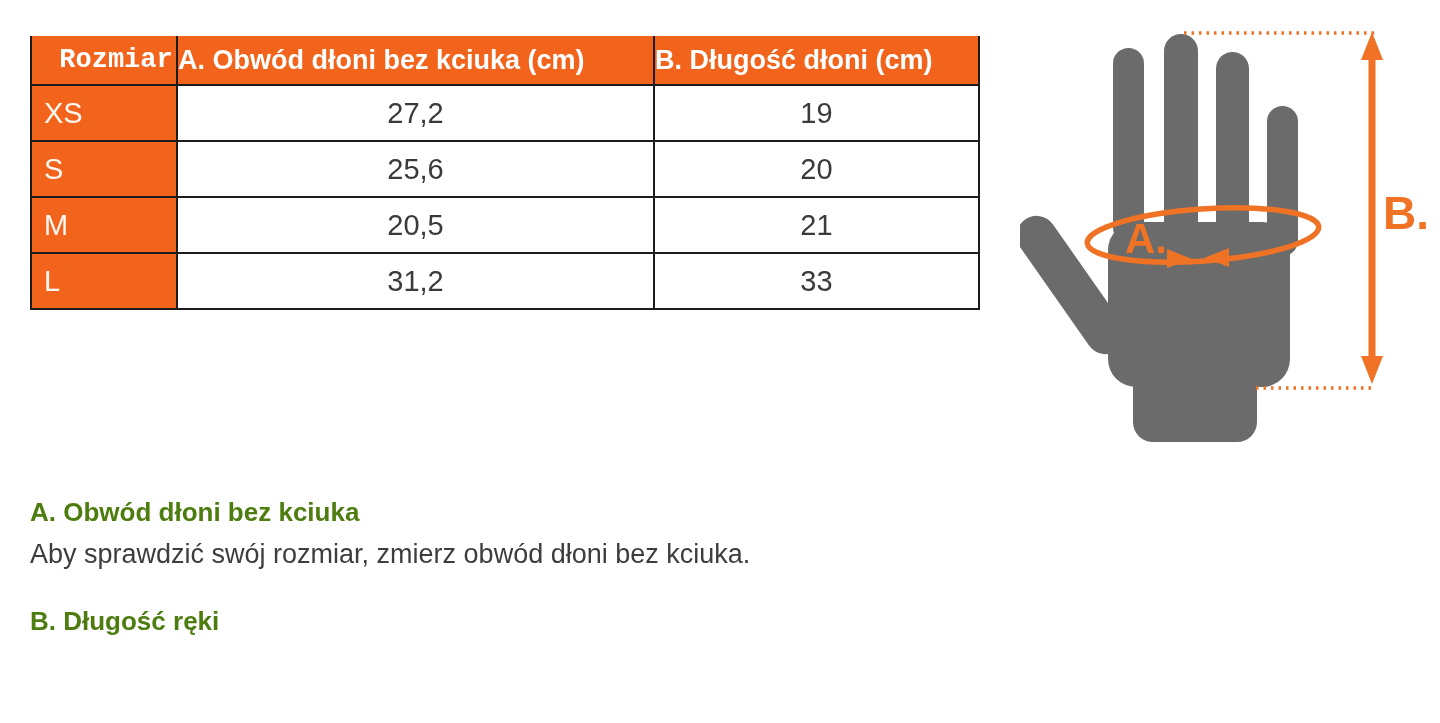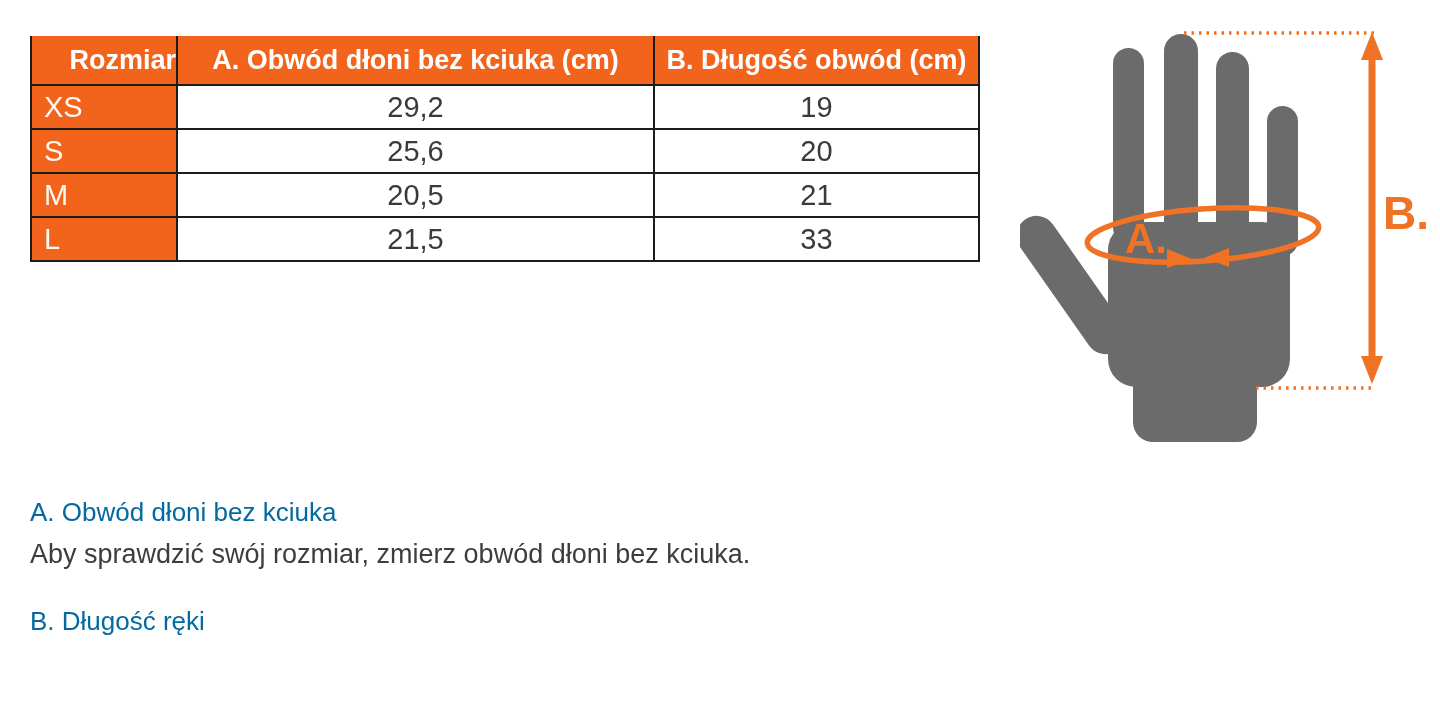--- a/index.html
+++ b/index.html
@@ -24,49 +24,50 @@
   table.size-chart td {
     border: 2px solid #1c1c1c;
   }
   table.size-chart thead th {
     border-top: none;
     height: 49px;
     background: #f2641c;
     color: #ffffff;
     font-size: 27px;
     font-weight: bold;
-    text-align: center;
+    text-align: left;
     vertical-align: middle;
   }
   table.size-chart thead th.col-size {
-    text-align: right;
+    text-align: center;
     padding-left: 24px;
+    font-family: Liberation Mono, monospace;
   }
   table.size-chart tbody td {
-    height: 44px;
+    height: 56px;
     font-size: 29px;
     color: #3a3a3a;
     text-align: center;
     vertical-align: middle;
     background: #ffffff;
   }
   table.size-chart tbody td.size-cell {
     background: #f2641c;
     color: #fdf8f2;
     text-align: left;
     padding-left: 12px;
   }
 
   
   .section-heading {
     position: absolute;
     left: 30px;
     font-size: 26px;
-    font-weight: normal;
-    color: #0369a1;
+    font-weight: bold;
+    color: #4d7c0f;
     white-space: nowrap;
   }
   .section-body {
     position: absolute;
     left: 30px;
     font-size: 27px;
     color: #3d3d3d;
     white-space: nowrap;
   }
   #heading-a { top: 497px; }
@@ -89,42 +90,42 @@
   <table class="size-chart">
     <colgroup>
       <col style="width:146px">
       <col style="width:477px">
       <col style="width:325px">
     </colgroup>
     <thead>
       <tr>
         <th class="col-size">Rozmiar</th>
         <th>A. Obwód dłoni bez kciuka (cm)</th>
-        <th>B. Długość obwód (cm)</th>
+        <th>B. Długość dłoni (cm)</th>
       </tr>
     </thead>
     <tbody>
       <tr>
         <td class="size-cell">XS</td>
-        <td>29,2</td>
+        <td>27,2</td>
         <td>19</td>
       </tr>
       <tr>
         <td class="size-cell">S</td>
         <td>25,6</td>
         <td>20</td>
       </tr>
       <tr>
         <td class="size-cell">M</td>
         <td>20,5</td>
         <td>21</td>
       </tr>
       <tr>
         <td class="size-cell">L</td>
-        <td>21,5</td>
+        <td>31,2</td>
         <td>33</td>
       </tr>
     </tbody>
   </table>
 
   <div id="heading-a" class="section-heading">A. Obwód dłoni bez kciuka</div>
   <div id="body-a" class="section-body">Aby sprawdzić swój rozmiar, zmierz obwód dłoni bez kciuka.</div>
   <div id="heading-b" class="section-heading">B. Długość ręki</div>
 
   <svg class="illustration" viewBox="0 0 420 460" aria-hidden="true">

